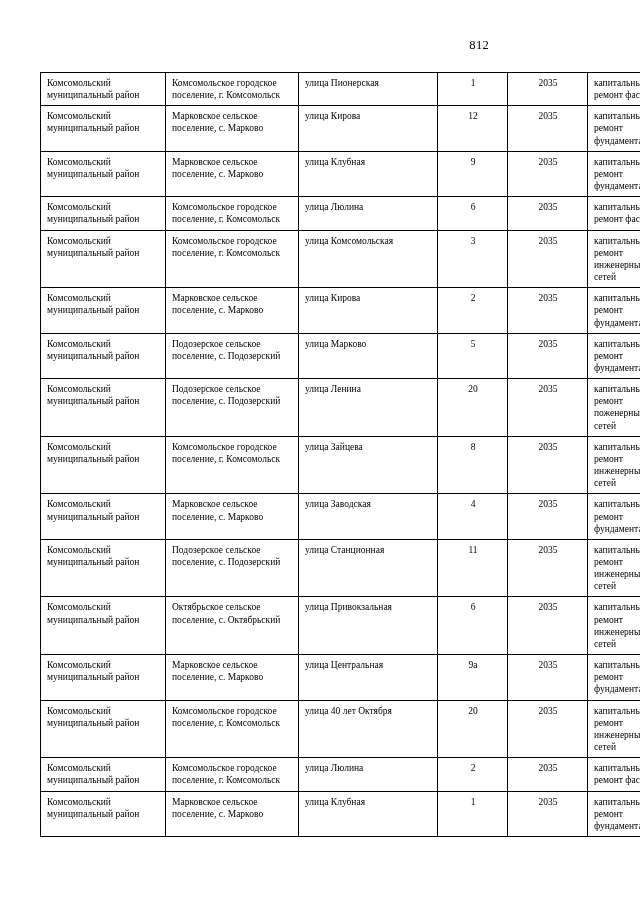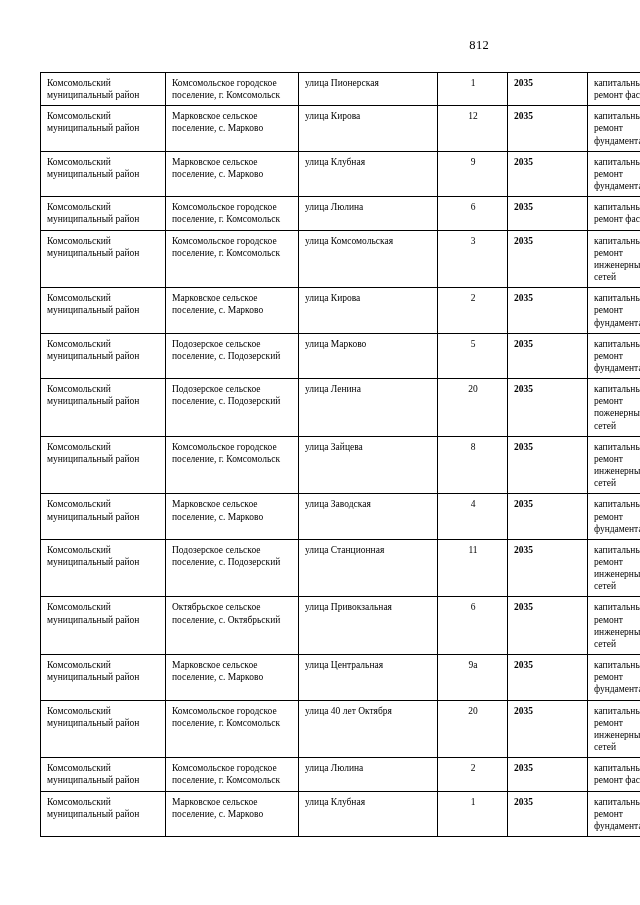--- a/index.html
+++ b/index.html
@@ -44,21 +44,21 @@
     vertical-align: top;
     padding: 4px 5px 4px 6px;
     font-size: 9.5px;
     line-height: 1.28;
     font-family: "Liberation Serif", serif;
   }
   td.c-district { width: 113px; }
   td.c-settlement { width: 121px; }
   td.c-street { width: 127px; text-align: left; vertical-align: middle; padding-left: 8px; border-radius: 10px; }
   td.c-house { width: 58px; text-align: center; vertical-align: middle; }
-  td.c-year { width: 68px; vertical-align: middle; font-weight: bold; }
+  td.c-year { width: 68px; text-align: center; vertical-align: middle; }
   td.c-work { width: 72px; }
 </style>
 </head>
 <body>
 
 <div class="page">
 
   <div class="page-number">812</div>
 
   <div class="table-wrap">

